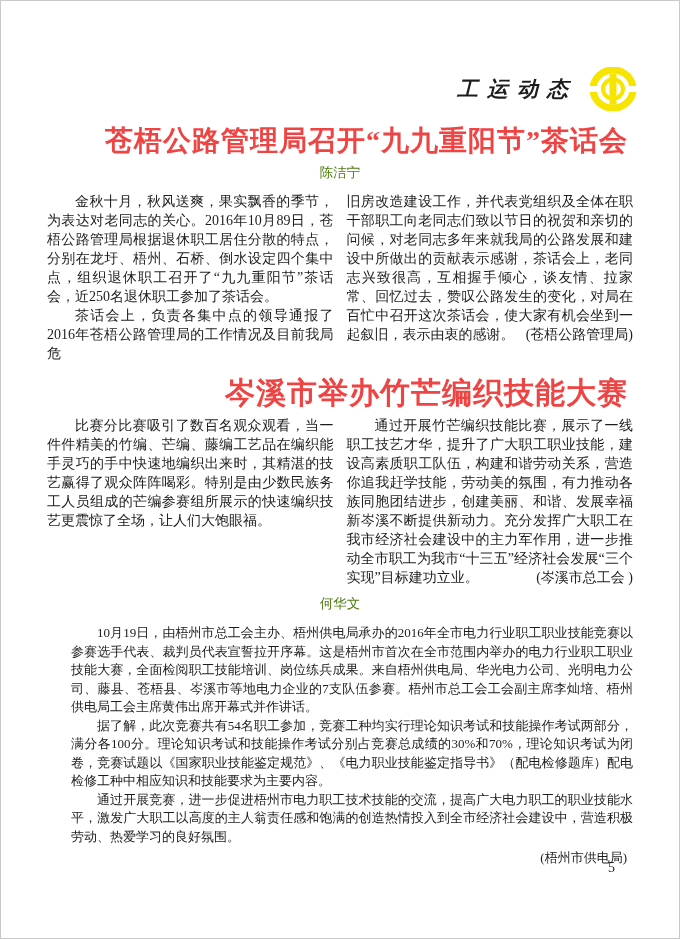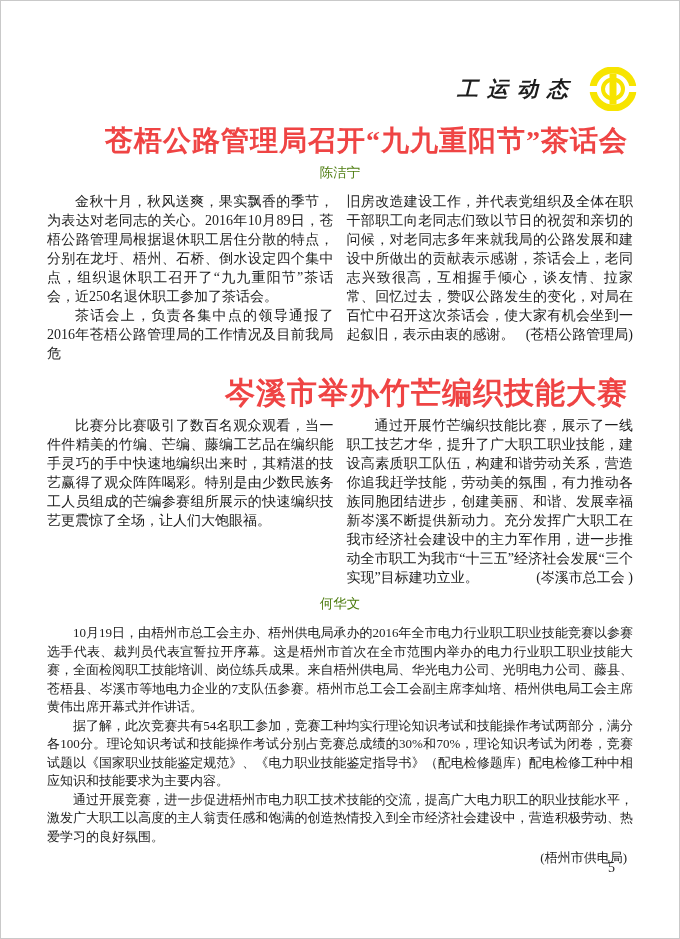--- a/index.html
+++ b/index.html
@@ -62,20 +62,21 @@
   .col { flex: 1 1 0; min-width: 0; }
   .body-2col {
     font-size: 14px;
     line-height: 19px;
     text-align: justify;
   }
   .body-full {
     font-size: 13px;
     line-height: 18.5px;
     text-align: justify;
+    margin-left: 24px;
   }
   p.para { margin: 0; text-indent: 2em; }
   p.cont { text-indent: 0; }
   p.lastp { position: relative; }
   .attr-inline {
     position: absolute;
     right: 0;
     bottom: 0;
     background: #ffffff;
     padding-left: 5px;

